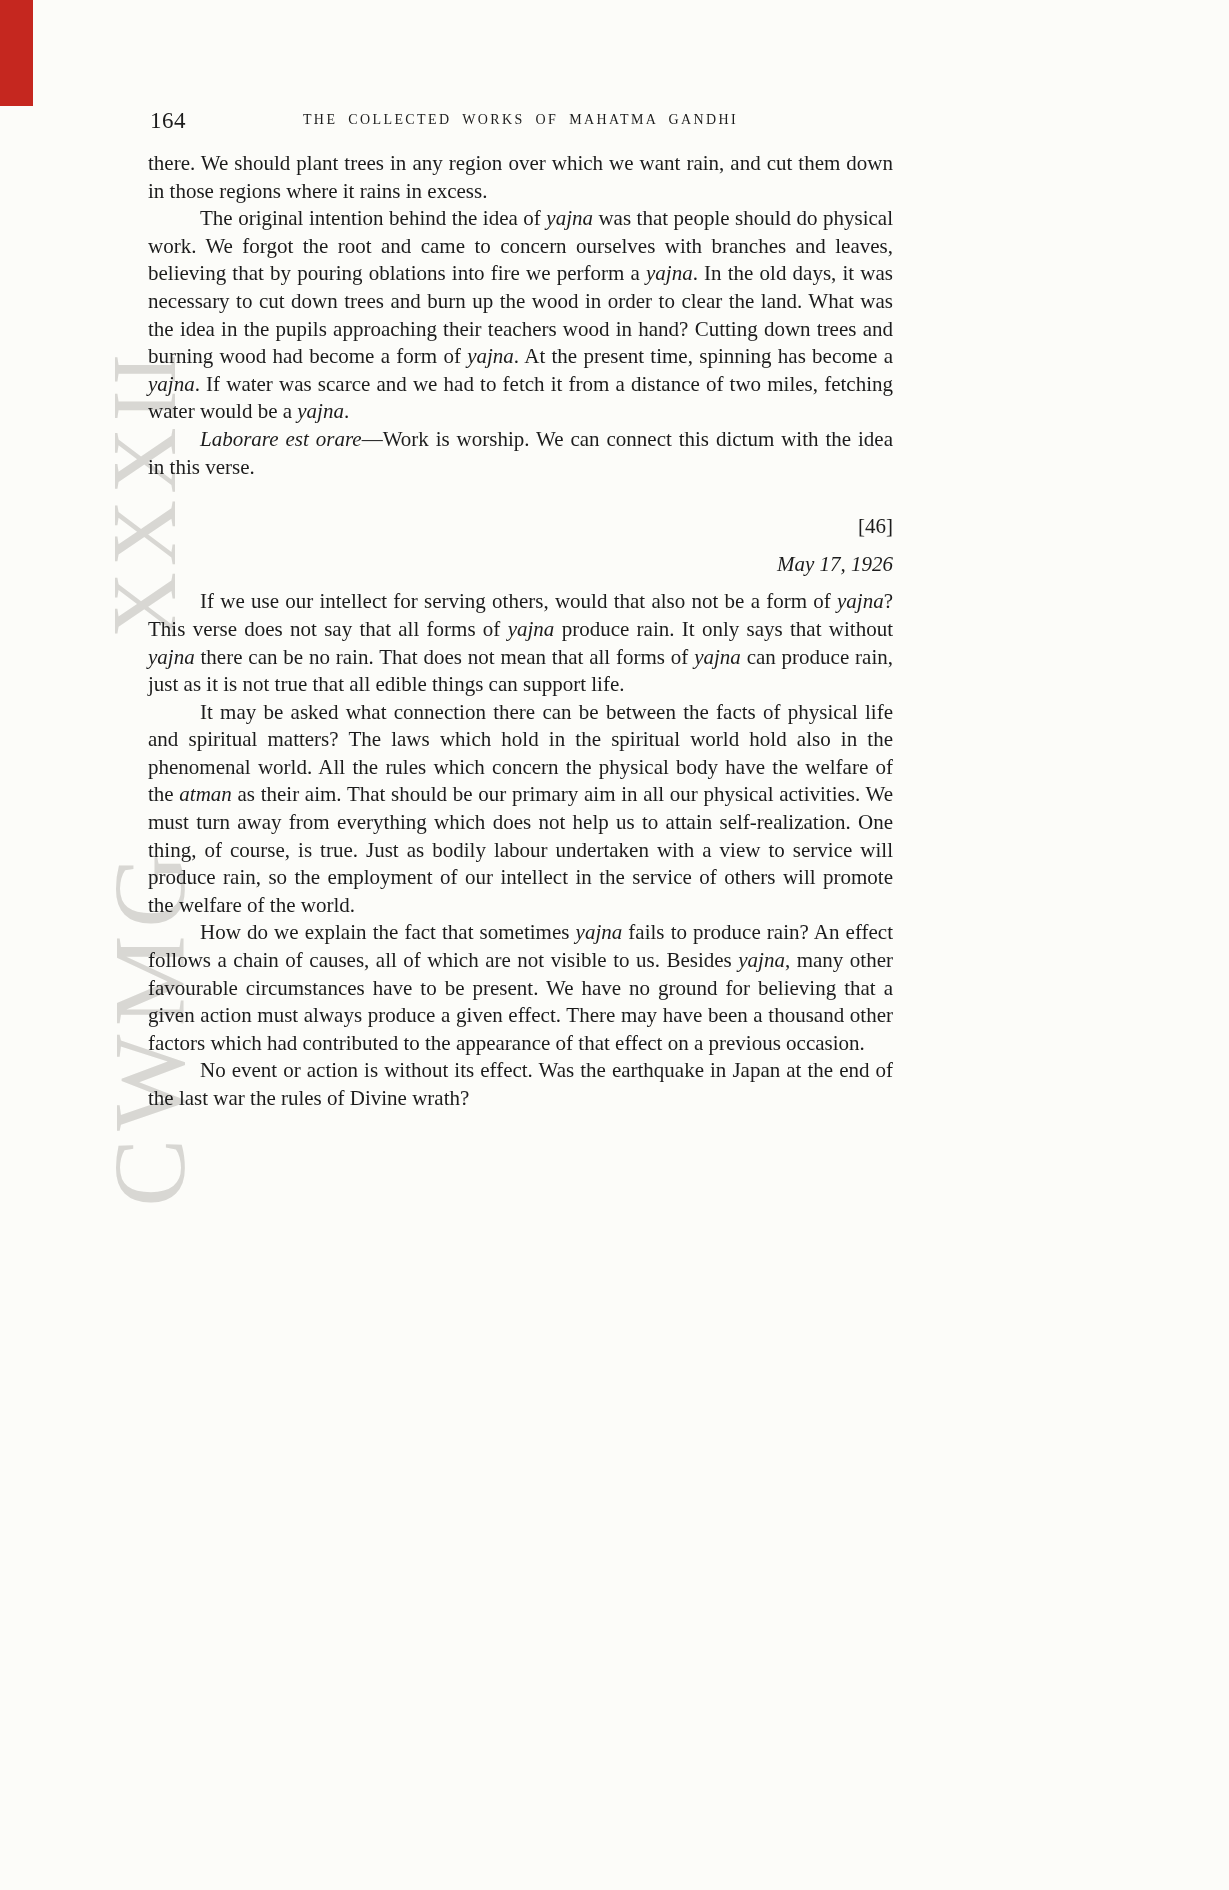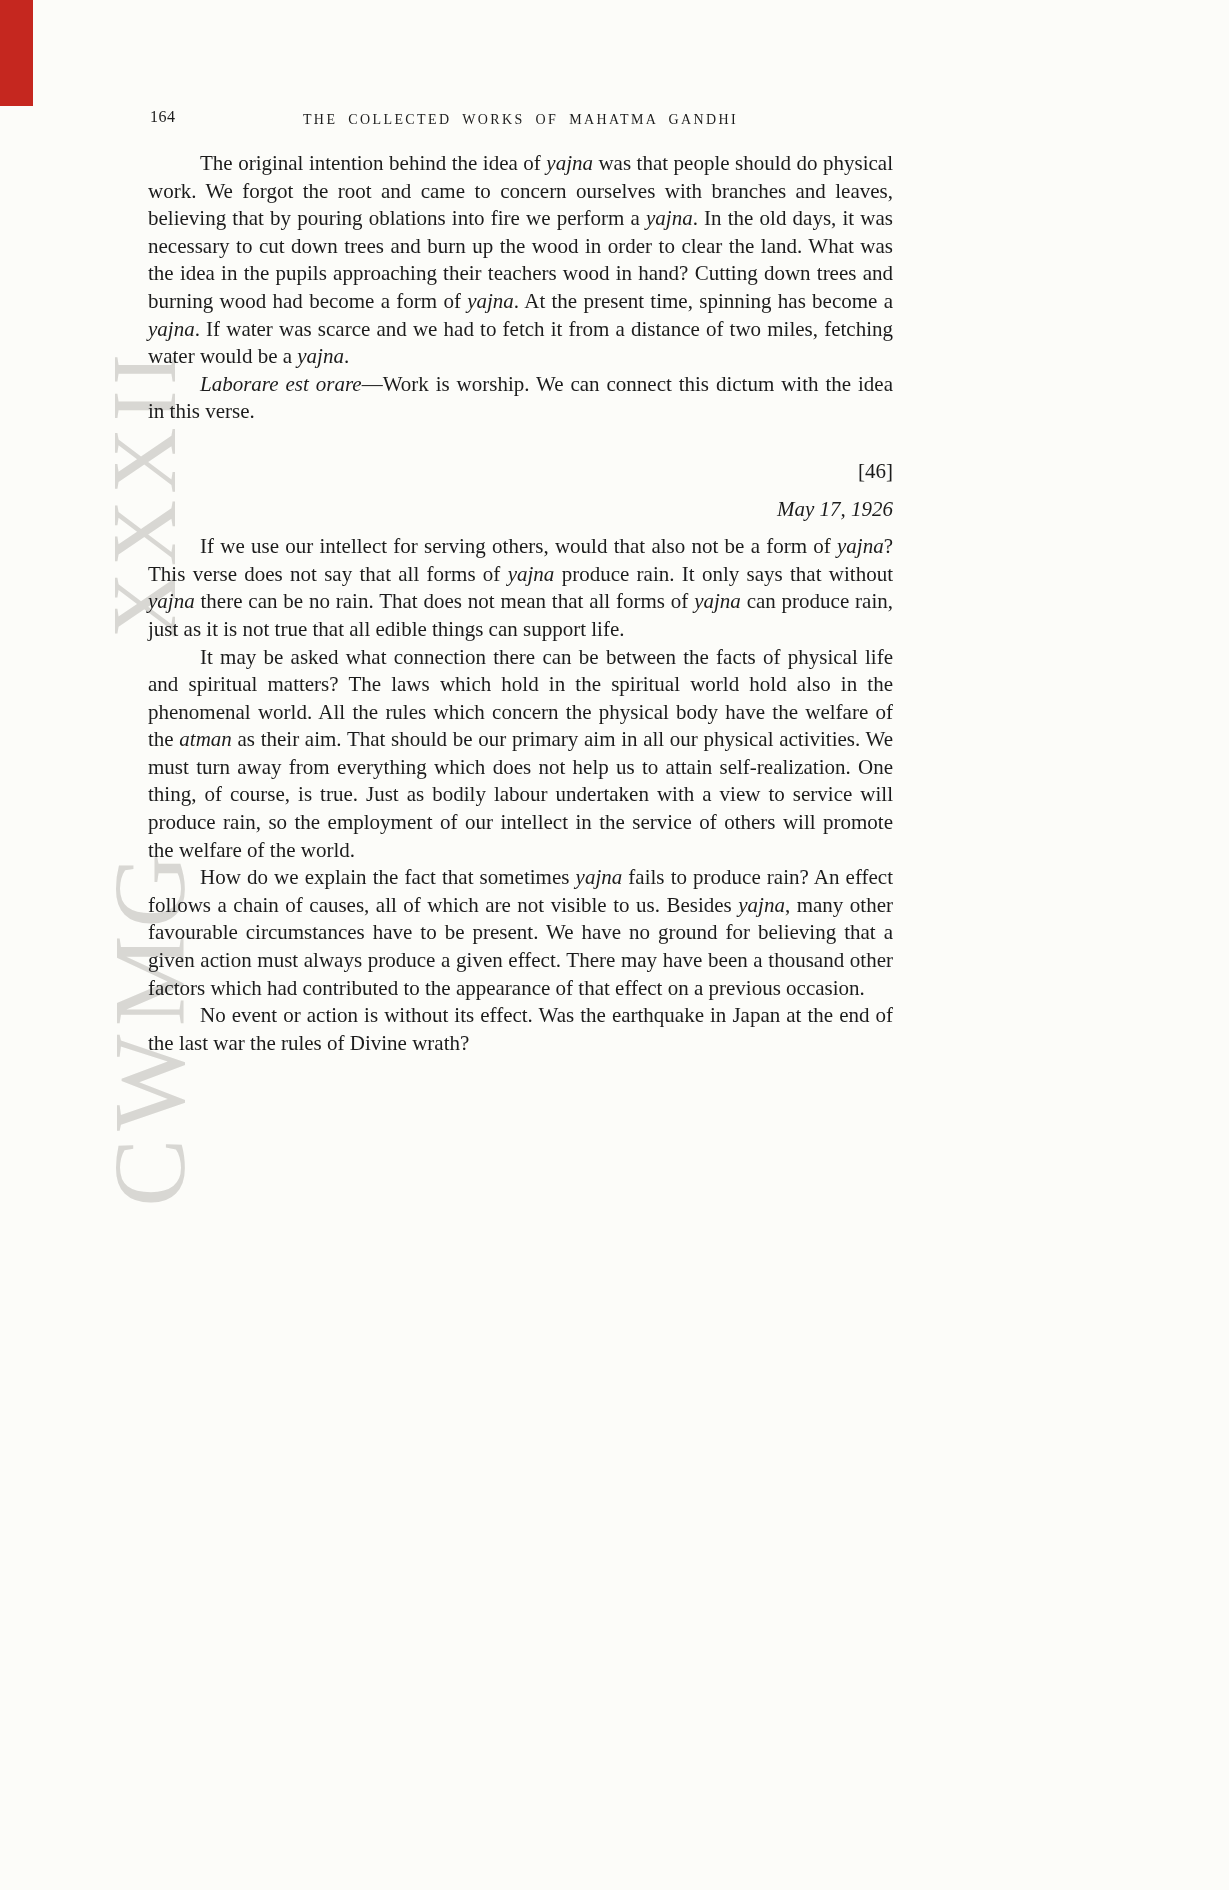--- a/index.html
+++ b/index.html
@@ -35,21 +35,21 @@
   .watermark.lower { top:846px; font-size:102px; letter-spacing:8px; }
   .text-column {
     position:absolute;
     left:148px; top:108px;
     width:745px;
     z-index:1;
   }
   .header { position:relative; height:24px; margin-bottom:18px; }
   .page-number {
     position:absolute; left:2px; top:0;
-    font-size:16px; letter-spacing:0.5px;
+    font-size:23px; letter-spacing:0.5px;
   }
   .running-title {
     text-align:center;
     font-size:14px;
     letter-spacing:2.4px;
     word-spacing:5px;
     padding-top:4px;
   }
   .para {
     font-size:21px;
@@ -79,20 +79,21 @@
 
   <div class="watermark upper">XXXII</div>
   <div class="watermark lower">CWMG</div>
 
   <div class="text-column">
     <div class="header">
       <span class="page-number">164</span>
       <div class="running-title">THE COLLECTED WORKS OF MAHATMA GANDHI</div>
     </div>
     <div>
+        <p class="para"><span>there. We should plant trees in any region over which we want rain, and cut them down in those regions where it rains in excess.</span></p>
         <p class="para indent"><span>The original intention behind the idea of </span><i>yajna</i><span> was that people should do physical work. We forgot the root and came to concern ourselves with branches and leaves, believing that by pouring oblations into fire we perform a </span><i>yajna</i><span>. In the old days, it was necessary to cut down trees and burn up the wood in order to clear the land. What was the idea in the pupils approaching their teachers wood in hand? Cutting down trees and burning wood had become a form of </span><i>yajna</i><span>. At the present time, spinning has become a </span><i>yajna</i><span>. If water was scarce and we had to fetch it from a distance of two miles, fetching water would be a </span><i>yajna</i><span>.</span></p>
         <p class="para indent"><i>Laborare est orare</i><span>—Work is worship. We can connect this dictum with the idea in this verse.</span></p>
         <p class="section-label"><span>[46]</span></p>
         <p class="dateline"><i>May 17, 1926</i></p>
         <p class="para indent"><span>If we use our intellect for serving others, would that also not be a form of </span><i>yajna</i><span>? This verse does not say that all forms of </span><i>yajna</i><span> produce rain. It only says that without </span><i>yajna</i><span> there can be no rain. That does not mean that all forms of </span><i>yajna</i><span> can produce rain, just as it is not true that all edible things can support life.</span></p>
         <p class="para indent"><span>It may be asked what connection there can be between the facts of physical life and spiritual matters? The laws which hold in the spiritual world hold also in the phenomenal world. All the rules which concern the physical body have the welfare of the </span><i>atman</i><span> as their aim. That should be our primary aim in all our physical activities. We must turn away from everything which does not help us to attain self-realization. One thing, of course, is true. Just as bodily labour undertaken with a view to service will produce rain, so the employment of our intellect in the service of others will promote the welfare of the world.</span></p>
         <p class="para indent"><span>How do we explain the fact that sometimes </span><i>yajna</i><span> fails to produce rain? An effect follows a chain of causes, all of which are not visible to us. Besides </span><i>yajna</i><span>, many other favourable circumstances have to be present. We have no ground for believing that a given action must always produce a given effect. There may have been a thousand other factors which had contributed to the appearance of that effect on a previous occasion.</span></p>
         <p class="para indent"><span>No event or action is without its effect. Was the earthquake in Japan at the end of the last war the rules of Divine wrath?</span></p>
       </div>
   </div>

